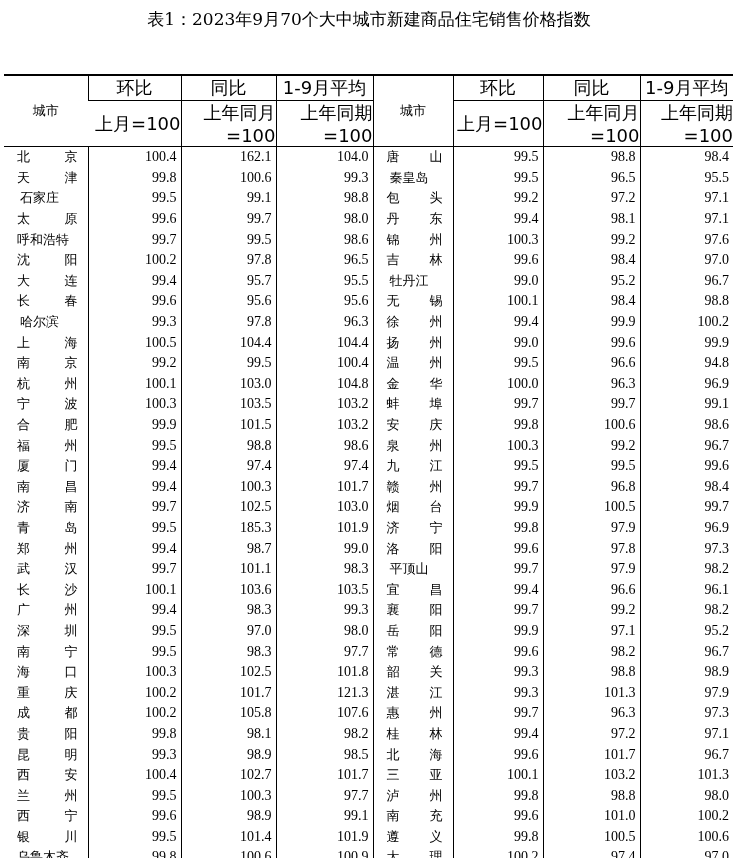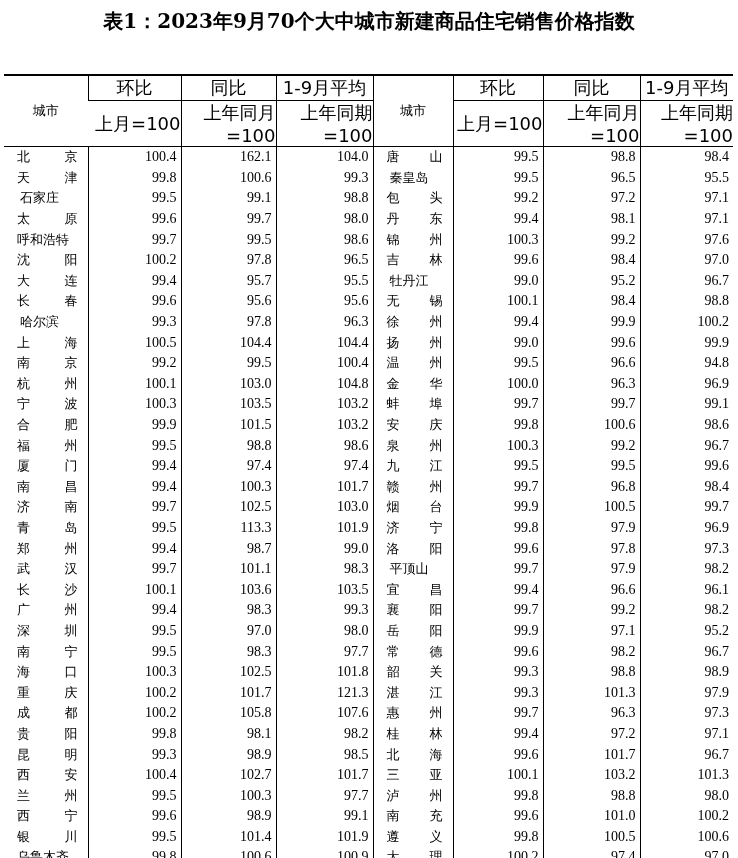--- a/index.html
+++ b/index.html
@@ -1,17 +1,17 @@
 <!DOCTYPE html>
 <html><head>
 <meta charset="utf-8">
 <style>
   html, body { margin:0; padding:0; background:#ffffff; }
   body { width:738px; height:858px; position:relative; overflow:hidden; color:#000; font-family:"DejaVu Sans", sans-serif; }
-  .title { position:absolute; top:8px; left:0; width:738px; text-align:center; font-family:"DejaVu Serif", serif; font-weight:bold; font-size:20px; letter-spacing:0px; }
+  .title { position:absolute; top:8px; left:0; width:738px; text-align:center; font-family:"DejaVu Serif", serif; font-weight:normal; font-size:17px; letter-spacing:0px; }
   table.t { position:absolute; top:74px; left:4px; width:729px; border-collapse:collapse; table-layout:fixed; }
   table.t col.c-city { width:84px; }
   table.t col.c1 { width:93px; }
   table.t col.c2 { width:95px; }
   table.t col.c3 { width:97px; }
   table.t col.c-city2 { width:80px; }
   table.t col.c4 { width:90px; }
   table.t col.c5 { width:97px; }
   table.t col.c6 { width:93px; }
   thead tr.h1 th { border-top:2.5px solid #000; height:21px; }
@@ -411,21 +411,21 @@
         <td class="v">99.7</td>
       </tr>
       <tr>
         <td class="city">
           <span class="nm">
             <span>青</span>
             <span>岛</span>
           </span>
         </td>
         <td class="v">99.5</td>
-        <td class="v">113.3</td>
+        <td class="v">185.3</td>
         <td class="v">101.9</td>
         <td class="city">
           <span class="nm">
             <span>济</span>
             <span>宁</span>
           </span>
         </td>
         <td class="v">99.8</td>
         <td class="v">97.9</td>
         <td class="v">96.9</td>

